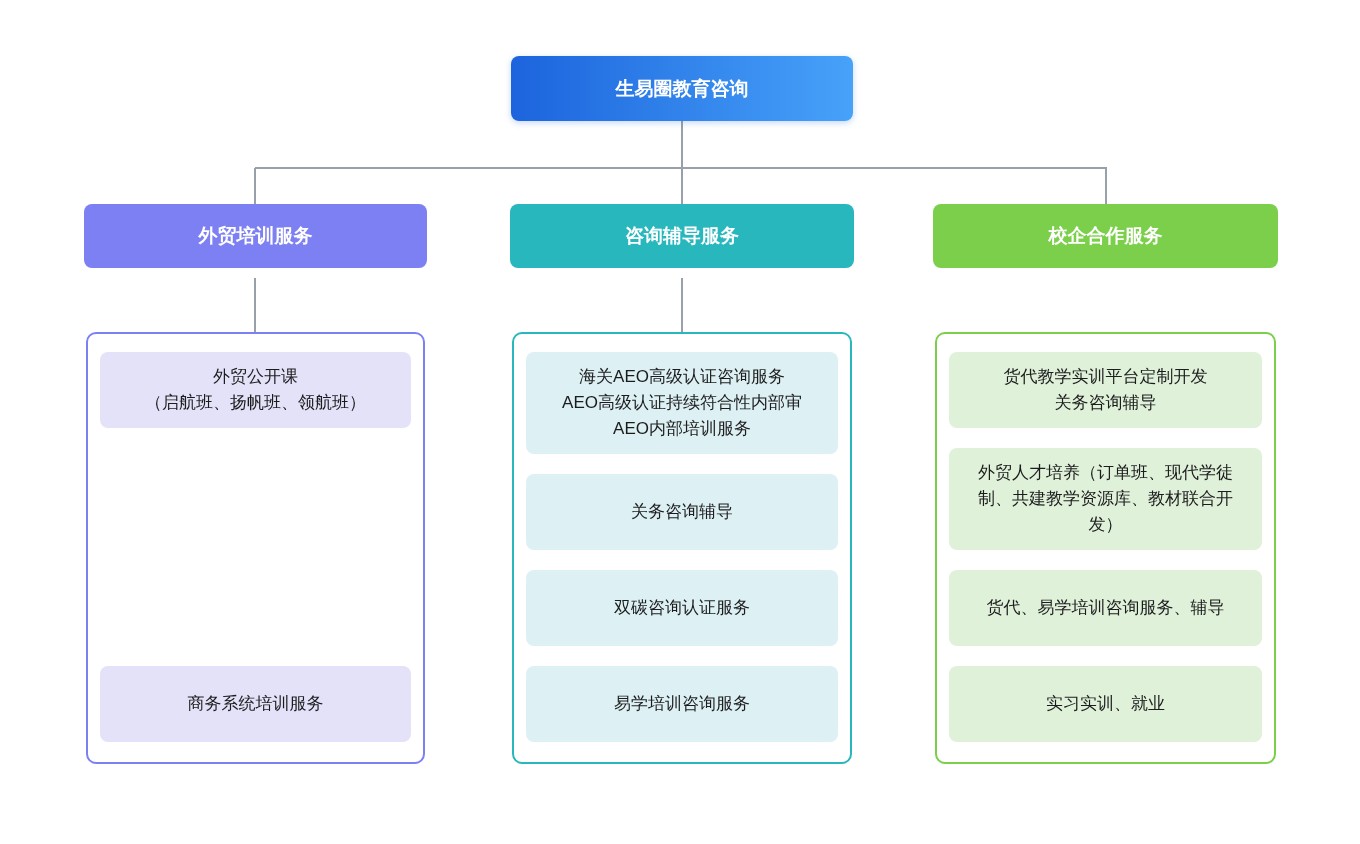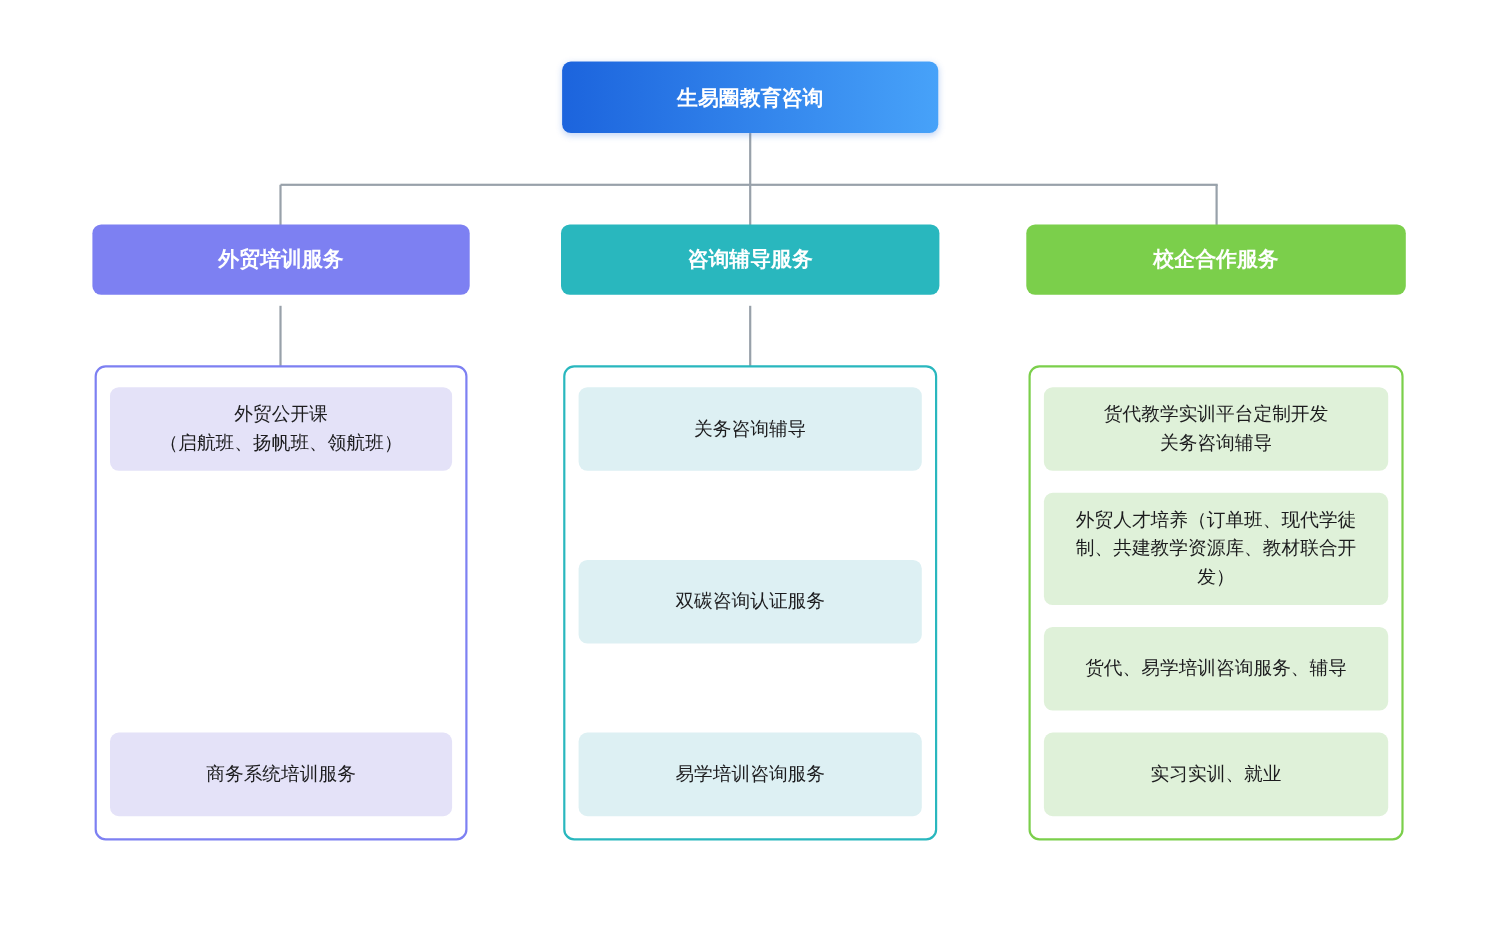--- a/index.html
+++ b/index.html
@@ -102,20 +102,23 @@
 （启航班、扬帆班、领航班）</div>
       <div class="item">商务系统培训服务</div>
     </div>
   </section>
 
   <section class="branch" style="left: 510px; width: 344px; --accent: #29B7BE; --light: #DDF0F3;">
     <div class="branch-header">
       <span>咨询辅导服务</span>
     </div>
     <div class="branch-container">
+      <div class="item">海关AEO高级认证咨询服务
+AEO高级认证持续符合性内部审
+AEO内部培训服务</div>
       <div class="item">关务咨询辅导</div>
       <div class="item">双碳咨询认证服务</div>
       <div class="item">易学培训咨询服务</div>
     </div>
   </section>
 
   <section class="branch" style="left: 933px; width: 345px; --accent: #7BCF4B; --light: #DFF1D9;">
     <div class="branch-header">
       <span>校企合作服务</span>
     </div>

